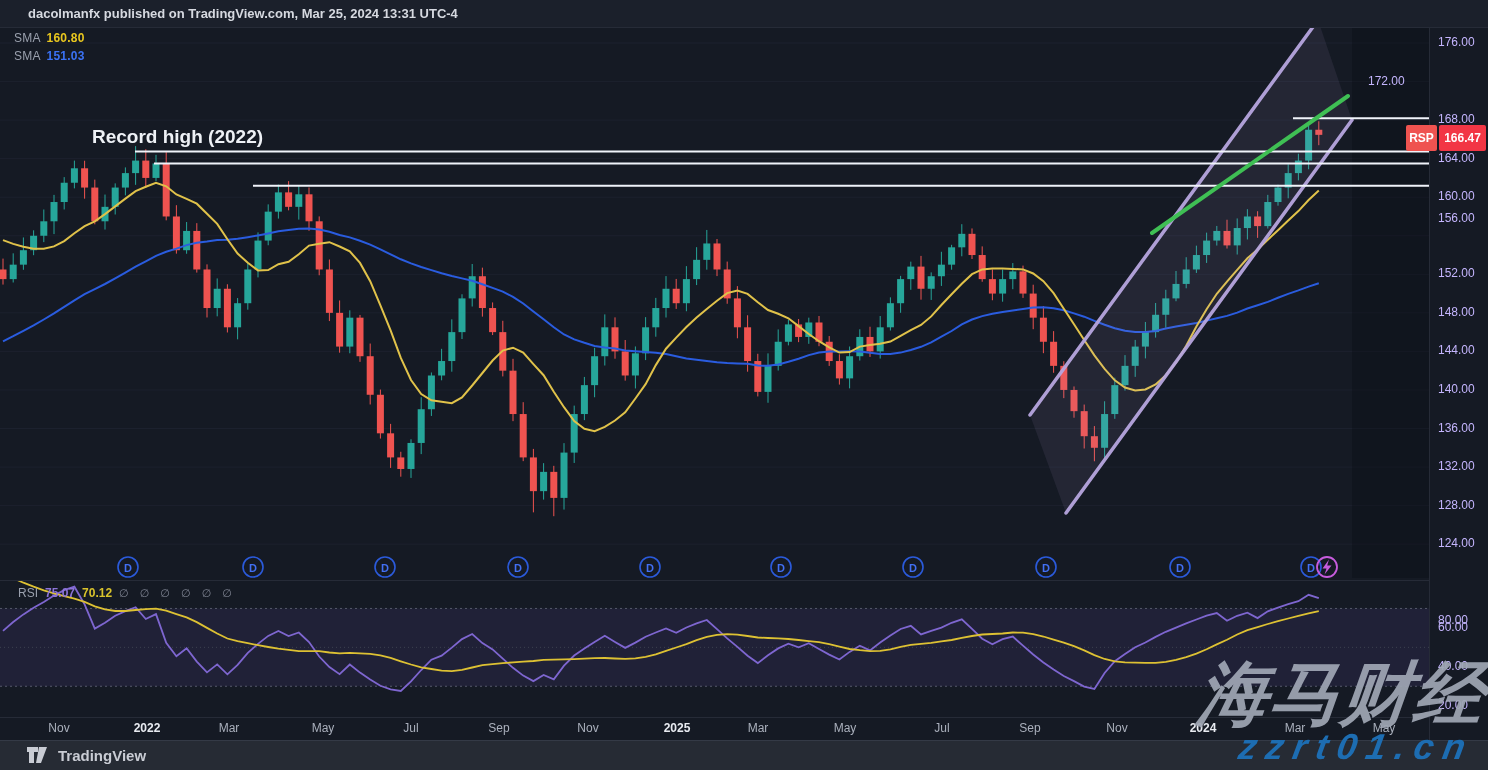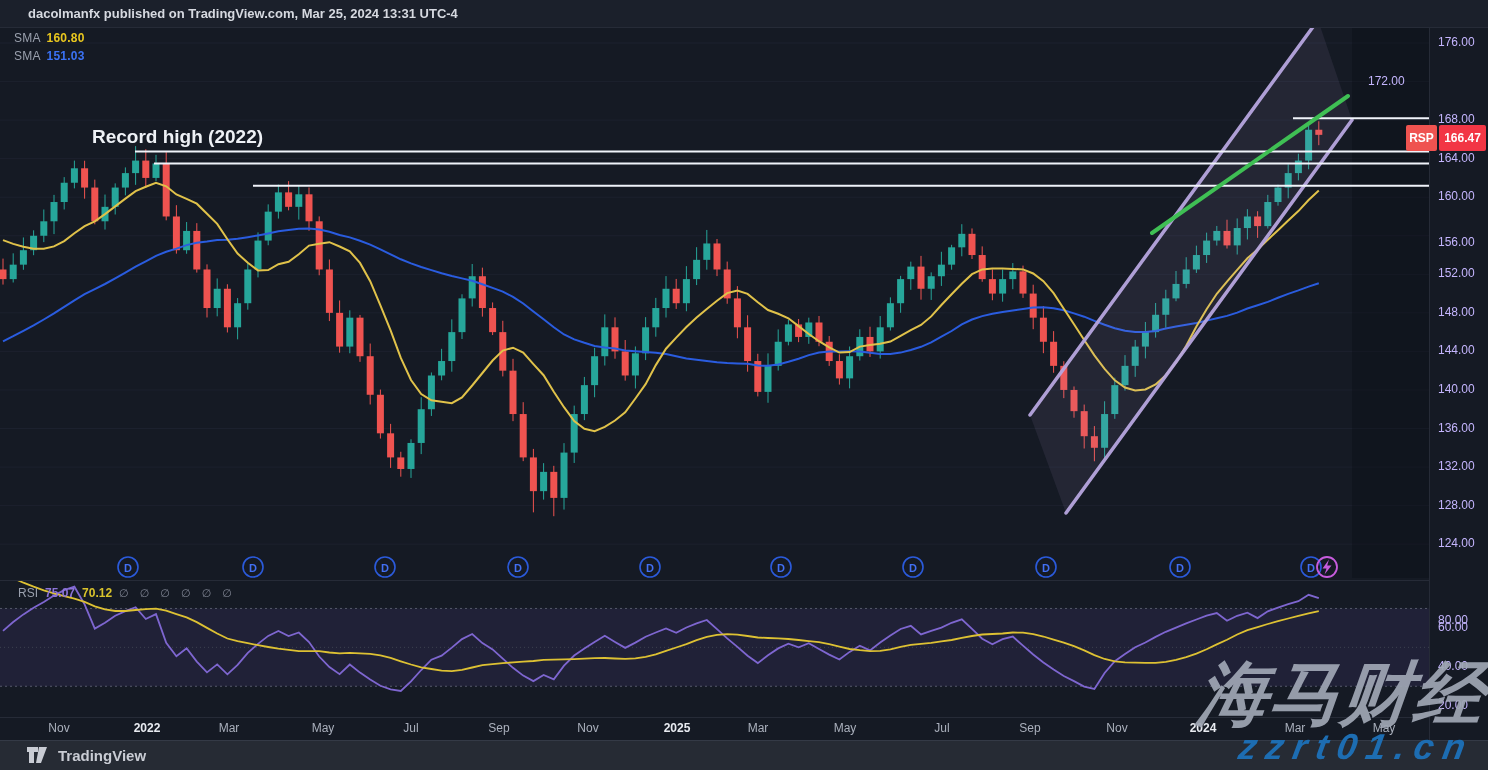--- a/index.html
+++ b/index.html
@@ -391,21 +391,21 @@
   <div class="abs rsi-legend">
     <span>RSI</span><span class="rsi-v1">75.07</span><span class="rsi-v2">70.12</span><span class="rsi-empty">∅ ∅ ∅ ∅ ∅ ∅</span>
   </div>
 
   <div id="price-axis">
       <div class="abs axis-label" style="left: 1438px; top: 35px;">176.00</div>
       <div class="abs axis-label" style="left: 1354px; top: 73.55px; margin-left: 14px;">172.00</div>
       <div class="abs axis-label" style="left: 1438px; top: 112.1px;">168.00</div>
       <div class="abs axis-label" style="left: 1438px; top: 150.65px;">164.00</div>
       <div class="abs axis-label" style="left: 1438px; top: 189.2px;">160.00</div>
-      <div class="abs axis-label" style="left: 1438px; top: 235px; text-align: center;">156.00</div>
+      <div class="abs axis-label" style="left: 1438px; top: 211px; text-align: center;">156.00</div>
       <div class="abs axis-label" style="left: 1438px; top: 266.3px;">152.00</div>
       <div class="abs axis-label" style="left: 1438px; top: 304.85px;">148.00</div>
       <div class="abs axis-label" style="left: 1438px; top: 343.4px;">144.00</div>
       <div class="abs axis-label" style="left: 1438px; top: 381.95px;">140.00</div>
       <div class="abs axis-label" style="left: 1438px; top: 420.5px;">136.00</div>
       <div class="abs axis-label" style="left: 1438px; top: 459.05px;">132.00</div>
       <div class="abs axis-label" style="left: 1438px; top: 497.6px;">128.00</div>
       <div class="abs axis-label" style="left: 1438px; top: 536.15px;">124.00</div>
     </div>
   <div id="time-axis">

